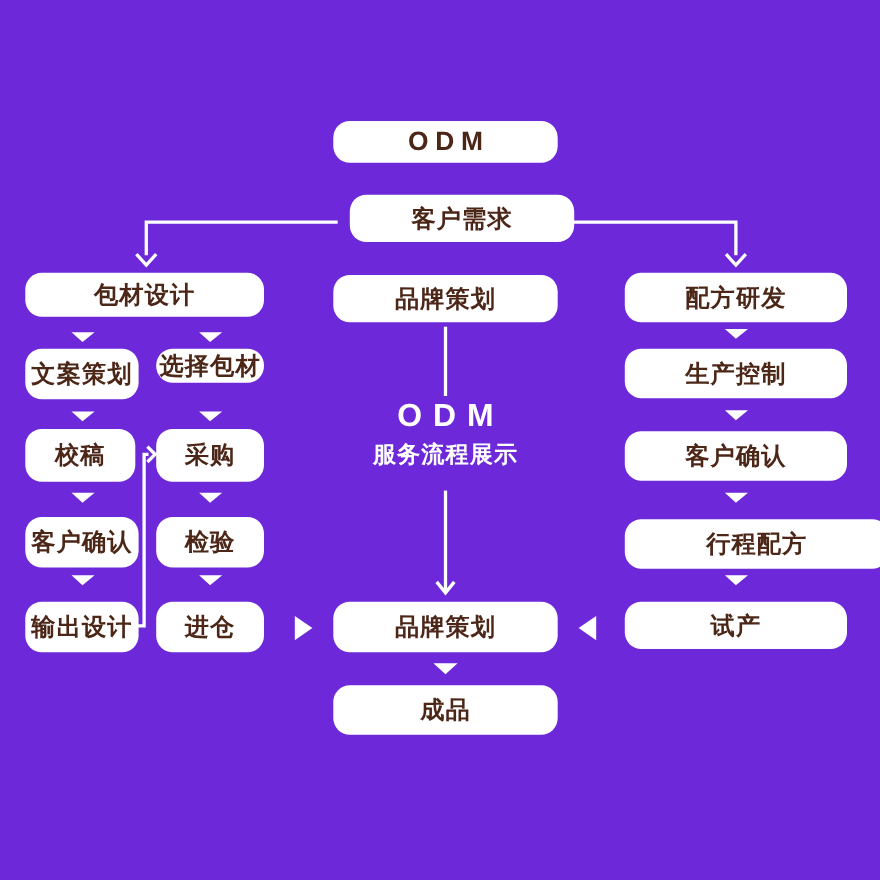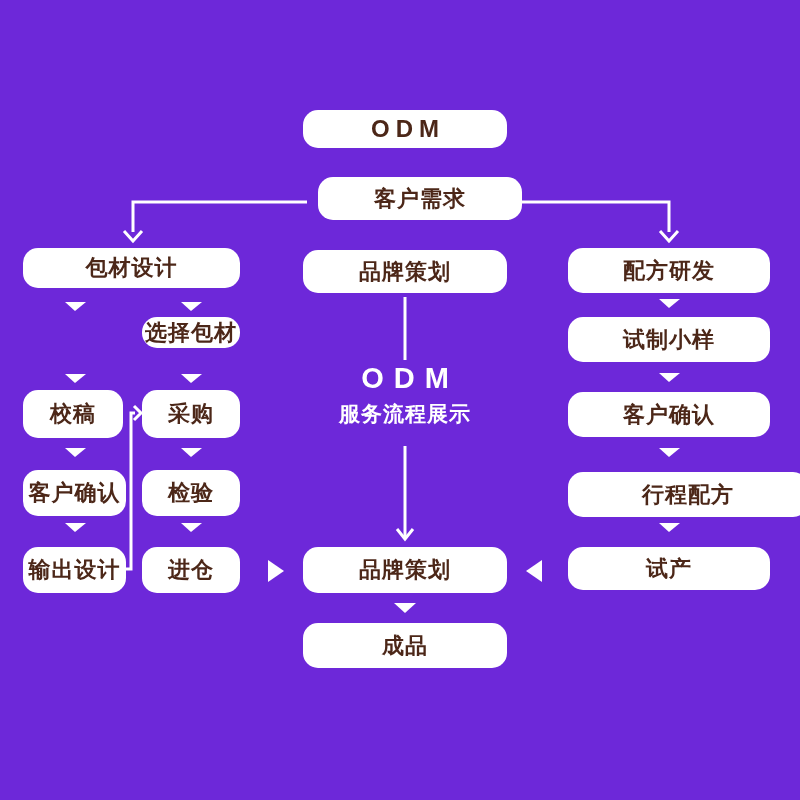--- a/index.html
+++ b/index.html
@@ -88,34 +88,35 @@
       <polygon points="394,603 416,603 405,613"></polygon>
       <polygon points="268,560 268,582 284,571"></polygon>
       <polygon points="542,560 542,582 526,571"></polygon>
     </g>
   </svg>
 
   <div class="node odm-node" style="left:303px;top:110px;width:204px;height:38px">ODM</div>
   <div class="node" style="left:318px;top:177px;width:204px;height:43px">客户需求</div>
 
   <div class="node" style="left:23px;top:248px;width:217px;height:40px">包材设计</div>
+  <div class="node" style="left:23px;top:317px;width:103px;height:46px">文案策划</div>
   <div class="node" style="left:142px;top:317px;width:98px;height:31px">选择包材</div>
   <div class="node" style="left:23px;top:390px;width:100px;height:48px">校稿</div>
   <div class="node" style="left:142px;top:390px;width:98px;height:48px">采购</div>
   <div class="node" style="left:23px;top:470px;width:103px;height:46px">客户确认</div>
   <div class="node" style="left:142px;top:470px;width:98px;height:46px">检验</div>
   <div class="node" style="left:23px;top:547px;width:103px;height:46px">输出设计</div>
   <div class="node" style="left:142px;top:547px;width:98px;height:46px">进仓</div>
 
   <div class="node" style="left:303px;top:250px;width:204px;height:43px">品牌策划</div>
   <div class="node" style="left:303px;top:547px;width:204px;height:46px">品牌策划</div>
   <div class="node" style="left:303px;top:623px;width:204px;height:45px">成品</div>
 
   <div class="node" style="left:568px;top:248px;width:202px;height:45px">配方研发</div>
-  <div class="node" style="left:568px;top:317px;width:202px;height:45px">试制小样</div>
+  <div class="node" style="left:568px;top:317px;width:202px;height:45px">生产控制</div>
   <div class="node" style="left:568px;top:392px;width:202px;height:45px">客户确认</div>
   <div class="node" style="left:568px;top:472px;width:240px;height:45px">行程配方</div>
   <div class="node" style="left:568px;top:547px;width:202px;height:43px">试产</div>
 
   <div class="diagram-title">
     <div class="t1">ODM</div>
     <div class="t2">服务流程展示</div>
   </div>
 
 </div>

